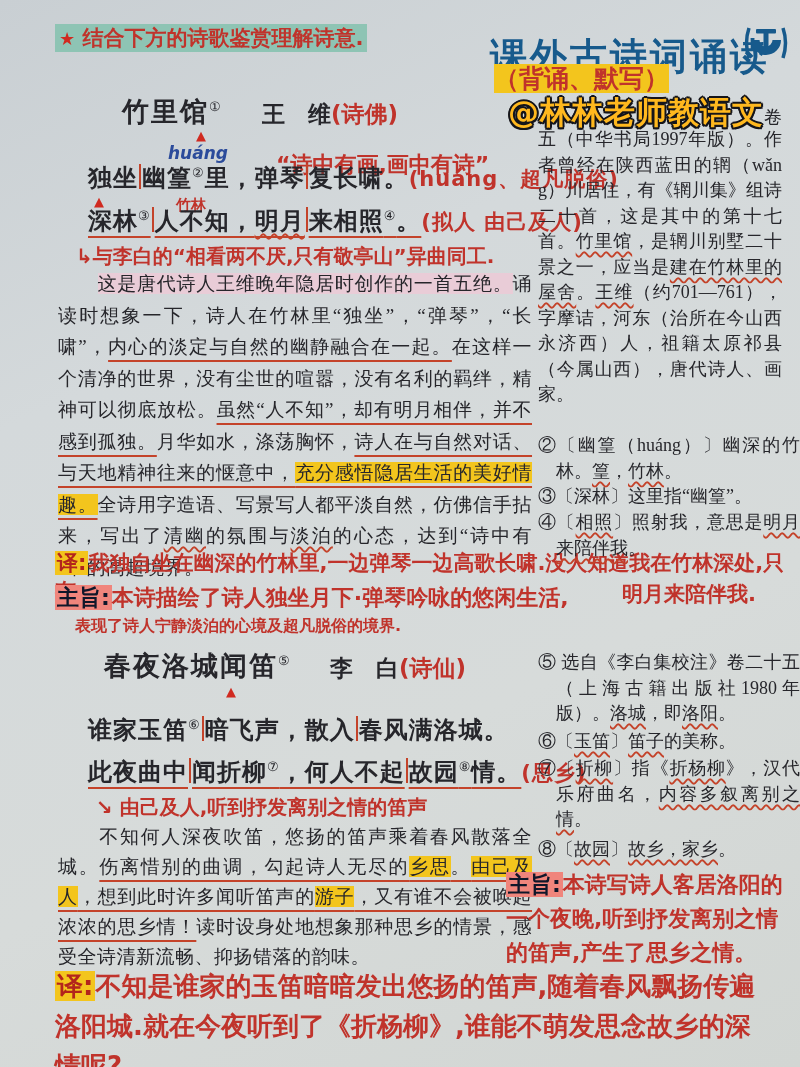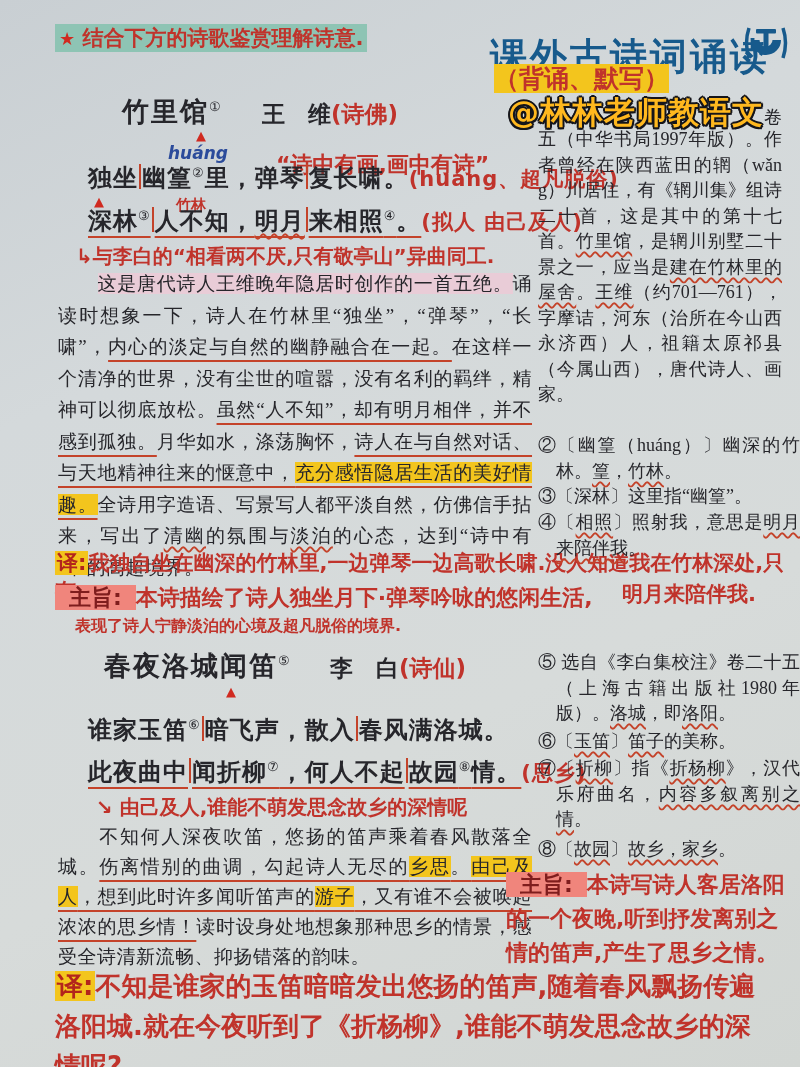--- a/index.html
+++ b/index.html
@@ -17,21 +17,21 @@
   
   .hand{font-family:"DejaVu Sans","Liberation Sans",sans-serif;color:#c0332b;border-radius:12px;}
   .blueink{font-family:"DejaVu Sans","Liberation Sans",sans-serif;color:#2b4b9b;}
   
   .ul{text-decoration:underline;text-decoration-color:#c4432a;text-decoration-thickness:2px;text-underline-offset:7px;}
   .wavy{text-decoration:underline;text-decoration-style:wavy;text-decoration-color:#c4432a;text-decoration-thickness:1.5px;text-underline-offset:4px;}
   .hl-pink{background:#e9ccd7;}
   .hl-yellow{background:#f3c51d;}
   .hl-teal{background:#8ec4b4;padding:2px 4px;}
   .lbl-yellow{background:#f3c51d;color:#b3241c;font-weight:bold;padding:0 2px;}
-  .lbl-salmon{background:#f0857c;color:#7f1d1d;font-weight:bold;padding:0 14px;}
+  .lbl-salmon{background:#f0857c;color:#0f172a;font-weight:bold;padding:0 2px;}
   .pause{display:inline-block;width:0;border-left:2px solid #c4432a;height:1.05em;vertical-align:-0.12em;margin:0 1px;}
   .tri{color:#d02a20;font-size:13px;font-family:"DejaVu Sans",sans-serif;}
   .note{font-size:18px;line-height:25.5px;text-align:justify;word-break:break-all;}
   .hang{padding-left:1em;text-indent:-1em;}
   .title-main{color:#175a8c;font-weight:bold;font-size:37px;letter-spacing:3px;white-space:nowrap;}
   .wm{font-family:"DejaVu Sans","Liberation Sans",sans-serif;font-weight:bold;font-size:31px;letter-spacing:1px;color:#ffb81e;white-space:nowrap;
       text-shadow:-2px 0 #15151a,2px 0 #15151a,0 -2px #15151a,0 2px #15151a,-1.5px -1.5px #15151a,1.5px 1.5px #15151a,-1.5px 1.5px #15151a,1.5px -1.5px #15151a;}
   .ptitle{font-size:27px;font-weight:bold;letter-spacing:2px;white-space:nowrap;}
   .pauthor{font-size:23px;font-weight:bold;white-space:nowrap;}
 </style>
@@ -105,21 +105,21 @@
     <span>李　白</span><span class="hand" style="font-weight:bold;">(诗仙)</span>
   </div>
 
   <div class="abs print verse" style="left:88px;top:714px;">
     <span>谁家玉笛</span><sup class="ref">⑥</sup><span class="pause"></span><span>暗飞声，散入</span><span class="pause"></span><span>春风满洛城。</span>
   </div>
   <div class="abs print verse" style="left:88px;top:756px;">
     <span class="ul"><span>此夜曲中</span><span class="pause"></span><span>闻折柳</span><sup class="ref">⑦</sup><span>，何人不起</span><span class="pause"></span><span>故园</span><sup class="ref">⑧</sup><span>情。</span></span><span class="hand" style="font-size:21px;font-weight:bold;">(思乡)</span>
   </div>
   <div class="abs hand" style="left:96px;top:794px;font-size:20px;font-weight:bold;white-space:nowrap;">
-    <span>↘</span> <span>由己及人,谁能不萌发思念故乡的深情呢</span>
+    <span>↘</span> <span>由己及人,听到抒发离别之情的笛声</span>
   </div>
 
   <div class="abs print para" style="left:58px;top:822px;width:474px;line-height:30px;">
     <span>　　不知何人深夜吹笛，悠扬的笛声乘着春风散落全城。</span><span class="ul">伤离惜别的曲调，勾起诗人无尽的</span><span class="ul hl-yellow">乡思</span><span class="ul">。</span><span class="ul hl-yellow">由己及人</span><span class="ul">，想到此时许多闻听笛声的</span><span class="ul hl-yellow">游子</span><span class="ul">，又有谁不会被唤起浓浓的思乡情！</span><span>读时设身处地想象那种思乡的情景，感受全诗清新流畅、抑扬错落的韵味。</span>
   </div>
 
   <div class="abs hand" style="left:55px;top:966px;width:720px;font-size:26px;font-weight:bold;line-height:40px;">
     <span class="lbl-yellow">译:</span><span>不知是谁家的玉笛暗暗发出悠扬的笛声,随着春风飘扬传遍洛阳城.就在今夜听到了《折杨柳》,谁能不萌发思念故乡的深情呢?</span>
   </div>
 

